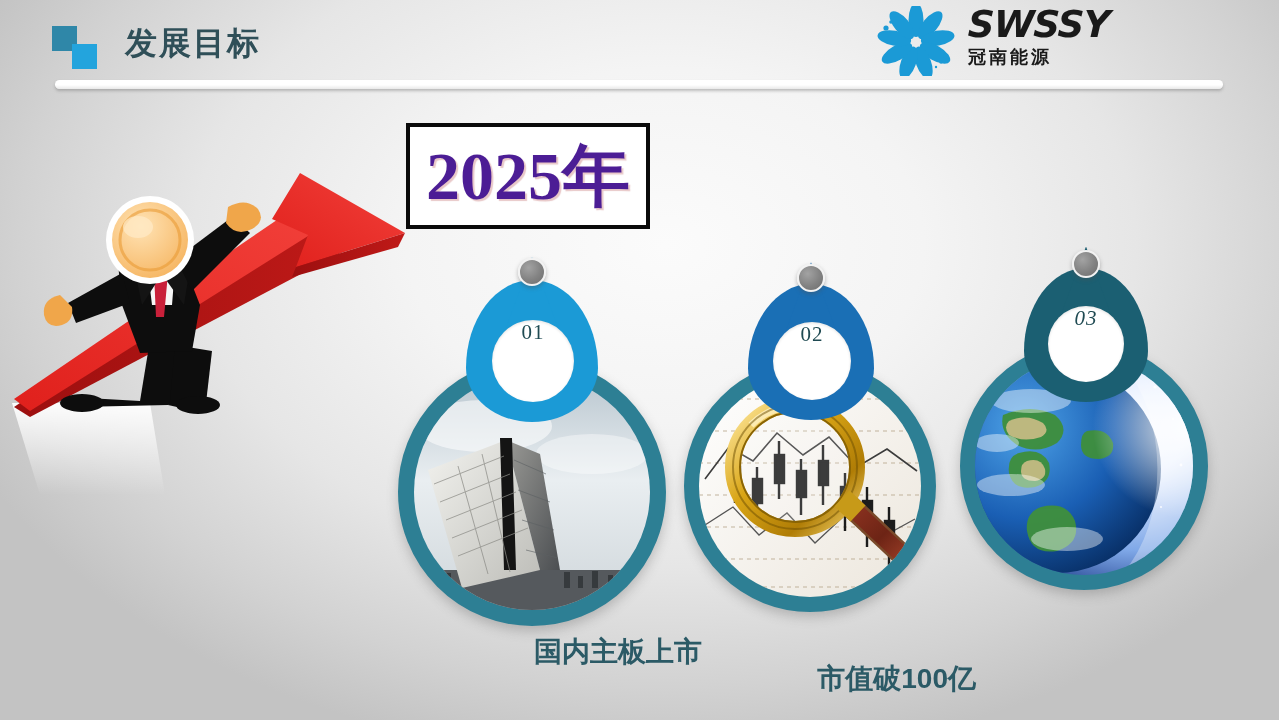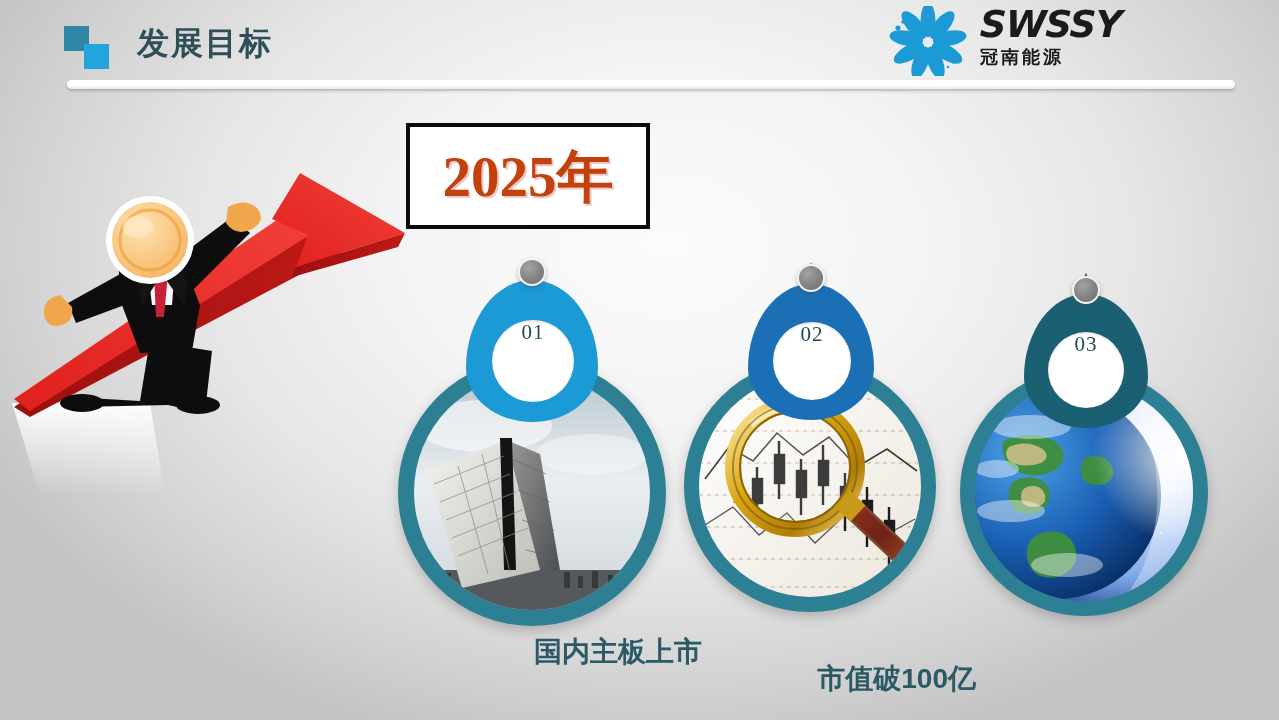--- a/index.html
+++ b/index.html
@@ -14,21 +14,21 @@
     overflow: hidden;
     font-family: "Liberation Sans", "DejaVu Sans", sans-serif;
     background:
       radial-gradient(ellipse 760px 520px at 52% 34%, #fbfbfb 0%, #f4f4f4 34%, #e6e6e6 62%, #d2d2d2 85%, #c3c3c3 100%),
       linear-gradient(135deg, #c9c9c9 0%, #eeeeee 45%, #d8d8d8 100%);
   }
 
   
   .header-zone {
     position: absolute;
-    left: 12px; top: 0;
+    left: 0; top: 0;
     width: 1176px; height: 95px;
   }
   .sq {
     position: absolute;
     width: 25px; height: 25px;
   }
   .sq-a { left: 52px; top: 26px; background: #2f87a8; }
   .sq-b { left: 72px; top: 44px; background: #23a4dd; }
 
   .slide-title {
@@ -91,23 +91,23 @@
     width: 244px; height: 106px;
     background: #ffffff;
     border: 4px solid #0a0a0a;
     box-sizing: border-box;
     display: flex;
     align-items: center;
     justify-content: center;
   }
   .year-text {
     font-family: "Liberation Serif", "DejaVu Serif", serif;
-    font-size: 57px;
+    font-size: 68px;
     font-weight: bold;
-    color: #c2410c;
+    color: #4c1d95;
     line-height: 1;
     text-shadow: 2px 2px 1px rgba(150,0,0,0.22);
   }
 
   
   .illus {
     position: absolute;
     left: 0; top: 155px;
     width: 420px; height: 370px;
   }
@@ -397,21 +397,21 @@
 
     <div class="teardrop" style="left:64px; top:20px; width:126px; height:136px; background:#1a6fb5; z-index:4;"></div>
     <div class="badge" style="left:89px; top:58px; width:78px; height:78px; z-index:5;">
       <span class="badge-num">02</span>
     </div>
     <div class="pin" style="left:113px; top:0px;"></div>
 
     <div class="caption" style="left:-38px; top:368px; width:330px;margin-top:28px;">市值破100亿</div>
   </div>
 
-  <div class="drop-group" style="left:960px; top:276px; width:248px; height:346px;">
+  <div class="drop-group" style="left:960px; top:250px; width:248px; height:346px;font-style:italic;">
 
     <div class="photo-circle" style="left:0; top:92px; width:248px; height:248px; border:15px solid #2d7f94; background:#2d7f94;">
         <svg width="218" height="218" viewBox="0 0 218 218">
         <defs>
           <radialGradient id="space3" cx="72%" cy="34%" r="78%">
             <stop offset="0" stop-color="#ffffff"></stop>
             <stop offset="0.3" stop-color="#dfeaff"></stop>
             <stop offset="0.7" stop-color="#7fa8e8"></stop>
             <stop offset="1" stop-color="#20408c"></stop>
           </radialGradient>

